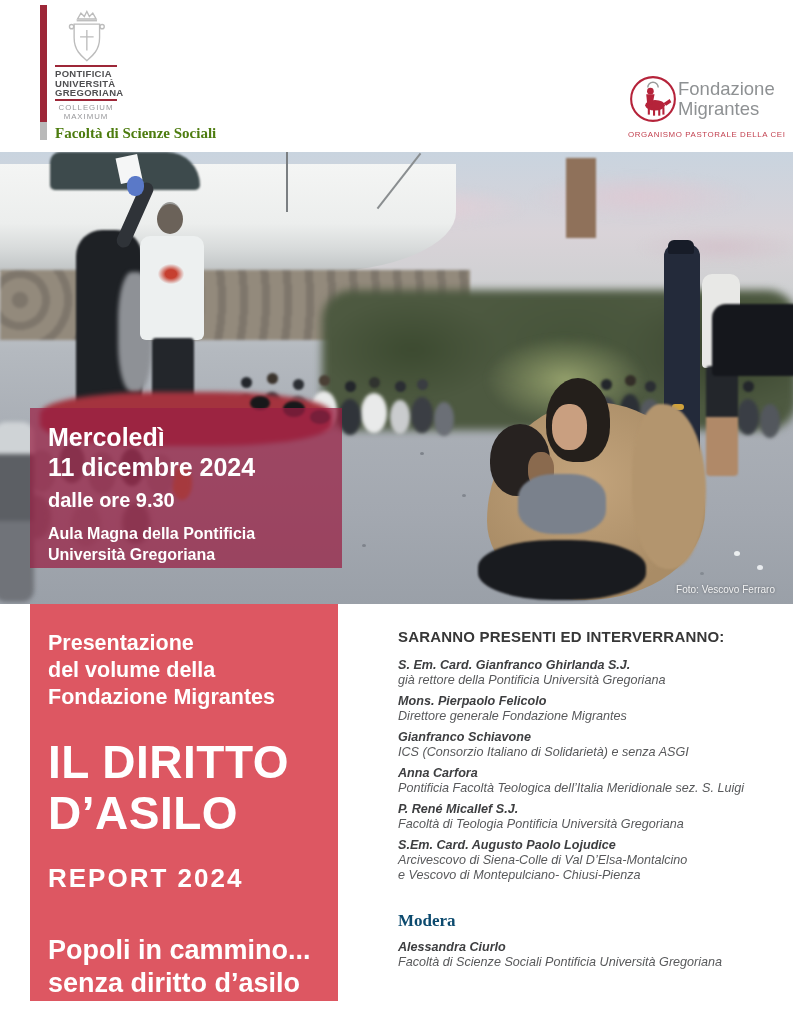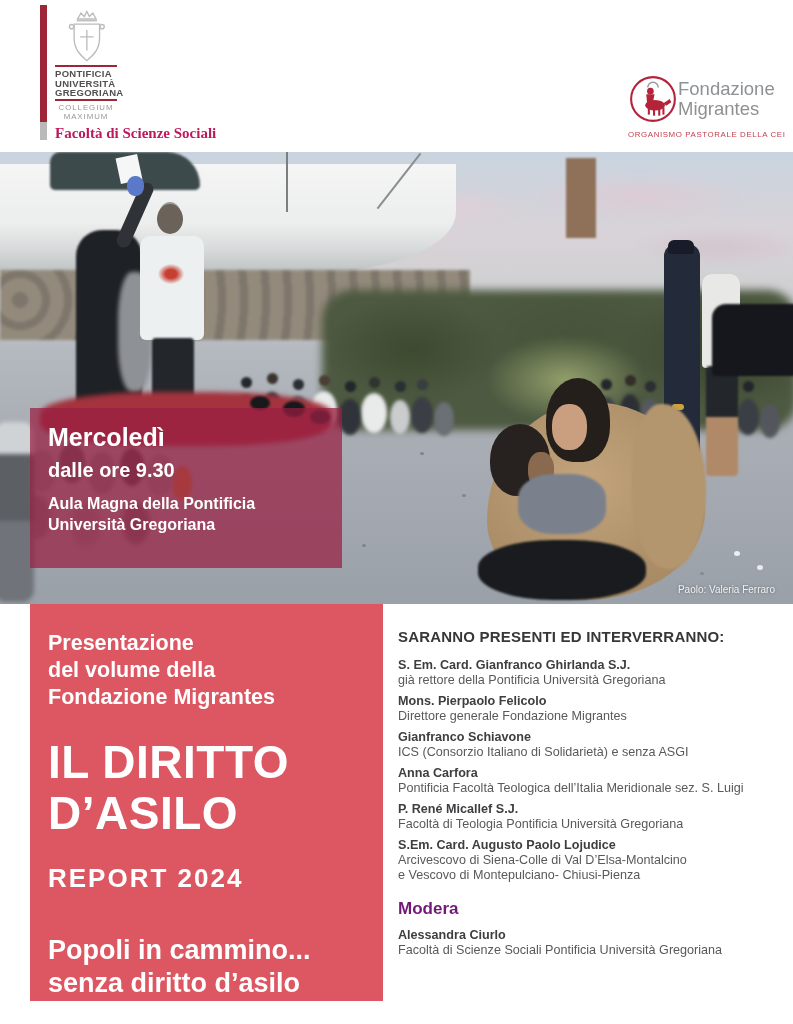--- a/index.html
+++ b/index.html
@@ -8,21 +8,21 @@
   
   .vbar{position:absolute;left:40px;top:5px;width:7px;height:117px;background:#9d2738;}
   .vbar-tail{position:absolute;left:40px;top:122px;width:7px;height:18px;background:#b9b9b9;}
   .crest{position:absolute;left:60px;top:8px;}
   .uni-name{position:absolute;left:55px;top:64px;width:62px;color:#4f4f51;
             font-size:9.5px;font-weight:bold;letter-spacing:.3px;line-height:9.5px;text-align:left;}
   .uni-name .rule{height:2px;background:#9d2738;margin:1px 0 2px 0;}
   .uni-name .collegium{color:#97979a;font-weight:normal;font-size:7.8px;letter-spacing:1px;
             text-align:center;line-height:9px;}
   .faculty{position:absolute;left:55px;top:125px;font-family:"Liberation Serif","DejaVu Serif",serif;
-           font-weight:bold;font-size:15px;color:#be185d;}
+           font-weight:bold;font-size:15px;color:#4d7c0f;}
   .hdr-right{position:absolute;left:628px;top:74px;width:150px;}
   .fm-row{display:flex;align-items:center;}
   .fm-name{color:#8e9193;font-size:18.5px;line-height:20px;}
   .fm-sub{margin-top:6px;color:#c2404f;font-size:7.9px;letter-spacing:.6px;white-space:nowrap;}
   
   .photo{position:absolute;left:0;top:152px;width:793px;height:452px;overflow:hidden;
          background:linear-gradient(#c9d4df 0%,#d9d3d8 18%,#cfd0d2 30%,#b4b9bf 44%,#aaafb6 60%,#a3a8b0 80%,#9aa0a8 100%);}
   .photo>div{position:absolute;}
   .ph-clouds{left:0;top:0;width:793px;height:150px;filter:blur(3px);
      background:
@@ -104,33 +104,33 @@
   .photo-credit{position:absolute;right:18px;top:432px;z-index:30;color:rgba(255,255,255,.88);
      font-size:10px;text-shadow:0 0 3px rgba(0,0,0,.4);}
   
   .event-box{position:absolute;left:30px;top:256px;width:312px;height:160px;z-index:20;
      background:rgba(153,31,66,.72);color:#fff;padding:14px 0 0 18px;box-sizing:border-box;}
   .ev-day,.ev-date{font-weight:bold;font-size:25px;line-height:30px;}
   .ev-time{font-weight:bold;font-size:20px;line-height:24px;margin-top:6px;}
   .ev-venue{font-weight:bold;font-size:16px;line-height:21px;margin-top:11px;}
   .ev-addr{font-weight:bold;font-size:15px;line-height:20px;margin-top:9px;white-space:pre;}
   
-  .red-col{position:absolute;left:30px;top:604px;width:353px;height:397px;background:#dd5762;
+  .red-col{position:absolute;left:30px;top:604px;width:308px;height:397px;background:#dd5762;
      color:#fff;padding:26px 14px 0 18px;box-sizing:border-box;}
   .intro{font-weight:bold;font-size:21.5px;line-height:27px;}
   .big-title{font-weight:bold;font-size:46px;line-height:51px;margin-top:26px;letter-spacing:.5px;}
   .report{font-weight:bold;font-size:26px;letter-spacing:2px;margin-top:24px;}
   .subtitle{font-weight:bold;font-size:27px;line-height:33px;margin-top:40px;}
   
   .speakers{position:absolute;left:398px;top:628px;width:396px;color:#58595b;}
   .sp-heading{font-size:15px;font-weight:bold;color:#373737;letter-spacing:.2px;margin:0 0 13px 0;}
   .entry{margin-bottom:6px;}
-  .entry .line{font-size:12.6px;line-height:15px;}
+  .entry .line{font-size:12.6px;line-height:15px;font-style:italic;}
   .entry .b{font-weight:bold;color:#3d3e40;}
-  .modera{font-size:17px;font-weight:bold;color:#701a75;margin:16px 0 9px 0;}
+  .modera{font-size:17px;font-weight:bold;color:#0c4a6e;margin:28px 0 9px 0;font-family:Liberation Serif, serif;}
 </style>
 </head>
 <body>
 
 <div class="poster">
 
   <div>
     <div class="vbar"></div>
     <div class="vbar-tail"></div>
     <svg class="crest" width="52" height="56" viewBox="0 0 60 66">
@@ -208,24 +208,25 @@
     <div class="ph-leftstrip"></div>
     <div class="ph-specks"></div>
     <div class="ph-blanket"></div>
     <div class="ph-blanket-edge"></div>
     <div class="ph-man-hair"></div>
     <div class="ph-man-face"></div>
     <div class="ph-woman-hair"></div>
     <div class="ph-woman-face"></div>
     <div class="ph-hoodie"></div>
     <div class="ph-pair-legs"></div>
-    <div class="photo-credit">Paolo: Valeria Ferraro</div>
+    <div class="photo-credit">Foto: Vescovo Ferraro</div>
 
     <div class="event-box">
       <div class="ev-day">Mercoledì</div>
+      <div class="ev-date">11 dicembre 2024</div>
       <div class="ev-time">dalle ore 9.30</div>
       <div class="ev-venue">
         <div>Aula Magna della Pontificia</div>
         <div>Università Gregoriana</div>
       </div>
       <div class="ev-addr">
         
         
       </div>
     </div>

